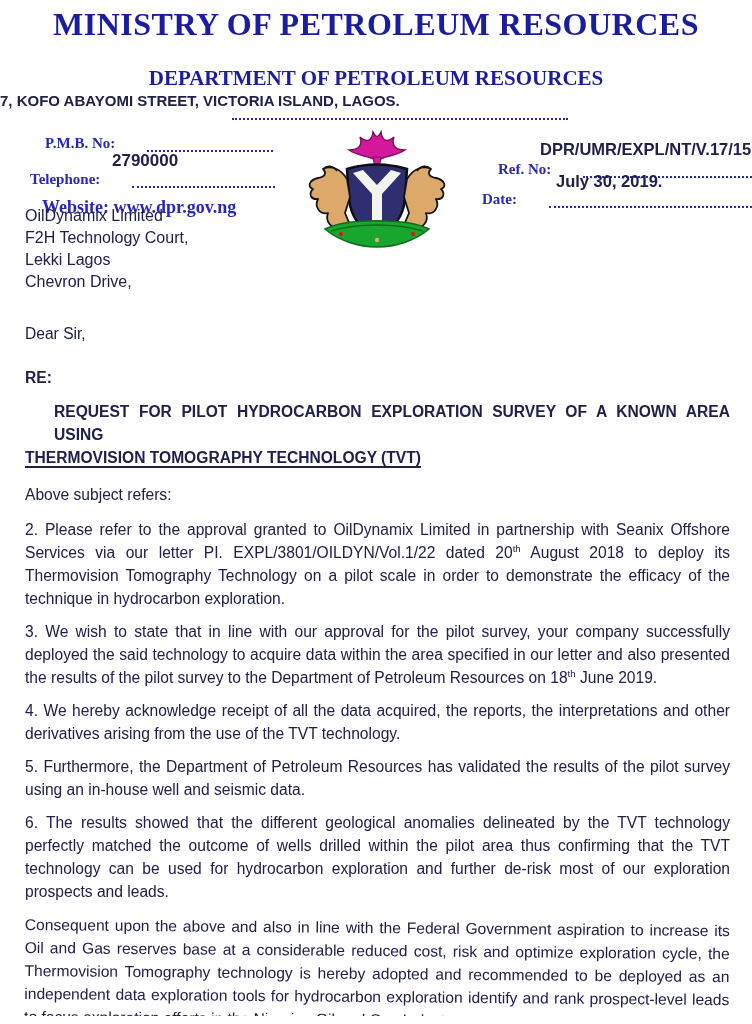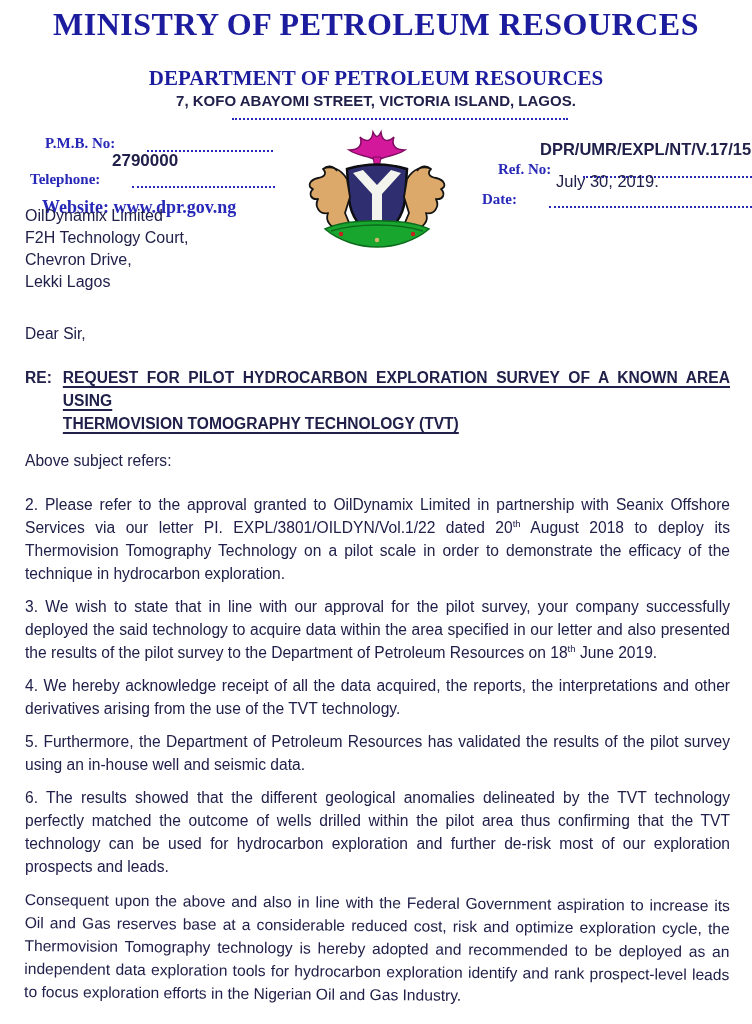--- a/index.html
+++ b/index.html
@@ -19,21 +19,21 @@
     position:absolute;top:6px;left:0;right:0;text-align:center;
     font-family:"Liberation Serif",serif;font-weight:bold;font-size:32px;
     letter-spacing:.5px;color:var(--header-blue);
   }
   .department{
     position:absolute;top:66px;left:0;right:0;text-align:center;
     font-family:"Liberation Serif",serif;font-weight:bold;font-size:21px;
     color:var(--header-blue);
   }
   .hq-address{
-    position:absolute;top:92px;left:0;right:0;text-align:center;
+    position:absolute;top:92px;left:0;right:0;text-align:left;
     font-weight:bold;font-size:15px;color:var(--ink);
   }
   .top-dotted{
     position:absolute;top:116px;left:232px;width:336px;height:4px;
     border-bottom:2px dotted var(--label-blue);
   }
   .field{position:absolute;display:flex;align-items:flex-end;gap:32px;}
   .flabel{
     font-family:"Liberation Serif",serif;font-weight:bold;font-size:15px;
     color:var(--label-blue);white-space:nowrap;
@@ -41,42 +41,42 @@
   .leader{flex:1 1 auto;border-bottom:2px dotted var(--label-blue);height:13px;}
   .field.pmb{top:135px;left:45px;width:228px;}
   .field.phone{top:171px;left:30px;width:245px;justify-content:flex-end;}
   .phone-value{position:absolute;top:151px;left:112px;font-weight:bold;font-size:17px;color:var(--ink);}
   .website{
     position:absolute;top:197px;left:42px;
     font-family:"Liberation Serif",serif;font-weight:bold;font-size:18px;color:var(--label-blue);
   }
   .ref-value{position:absolute;top:140px;left:540px;font-weight:bold;font-size:16.5px;color:var(--ink);}
   .field.ref{top:161px;left:482px;right:0;margin-left:16px;}
-  .date-value{position:absolute;top:172px;left:556px;font-weight:normal;font-size:16.5px;color:var(--ink);}
+  .date-value{position:absolute;top:172px;left:556px;font-weight:bold;font-size:16.5px;color:var(--ink);}
   .field.date{top:191px;left:482px;right:0;}
   .coat{position:absolute;top:127px;left:297px;width:160px;height:130px;}
   
   .recipient{position:absolute;top:205px;left:25px;font-size:16px;line-height:22px;color:var(--ink);}
   
   .body{
     position:absolute;top:322px;left:25px;right:22px;
     font-size:15.6px;line-height:23px;color:var(--ink);
   }
   .salutation{margin-bottom:21px;}
-  .subject-row{display:flex;gap:11px;font-weight:bold;margin-bottom:14px;}
+  .subject-row{display:flex;gap:11px;font-weight:bold;margin-bottom:14px;flex-direction:column;}
   .subject-re{white-space:nowrap;}
   .subject-lines{flex:1 1 auto;}
   .subject-l1{
     text-align:justify;text-align-last:justify;
-    text-decoration:underline;text-decoration-thickness:1.5px;text-underline-offset:3px;
+    text-decoration-thickness:1.5px;text-underline-offset:3px;margin-left:29px;
   }
   .subject-l2{
     text-decoration:underline;text-decoration-thickness:1.5px;text-underline-offset:3px;
   }
-  .intro{margin-bottom:21px;}
+  .intro{margin-bottom:12px;}
   .body p{text-align:justify;margin-bottom:10px;}
   .body p sup{font-size:.62em;vertical-align:super;line-height:0;}
   .tilt{transform:rotate(.5deg);transform-origin:left top;}
   
   .closing{position:relative;margin-top:9px;transform:rotate(.2deg);transform-origin:left top;}
   .valediction{}
   .signature-svg{position:absolute;left:-12px;top:0px;width:205px;height:78px;pointer-events:none;}
 </style>
 </head>
 <body>
@@ -132,22 +132,22 @@
     <path d="M28 102 C50 91 110 91 132 102 C118 114 98 120 80 120 C62 120 42 114 28 102 Z" fill="#18a62e" stroke="#0c6b1c" stroke-width="1.5"></path>
     <path d="M34 104 C60 96 100 96 126 104" fill="none" stroke="#0c6b1c" stroke-width="1.5"></path>
     <circle cx="44" cy="107" r="2.2" fill="#c42121"></circle>
     <circle cx="116" cy="107" r="2.2" fill="#c42121"></circle>
     <circle cx="80" cy="113" r="2.2" fill="#d8b36c"></circle>
   </svg>
 
   <div class="recipient">
     <div>OilDynamix Limited</div>
     <div>F2H Technology Court,</div>
+    <div>Lekki Lagos</div>
     <div>Chevron Drive,</div>
-    <div>Lekki Lagos</div>
   </div>
 
   <div class="body">
     <div class="salutation">Dear Sir,</div>
 
     <div class="subject-row">
       <span class="subject-re">RE:</span>
       <div class="subject-lines">
         <div class="subject-l1">REQUEST FOR PILOT HYDROCARBON EXPLORATION SURVEY OF A KNOWN AREA USING</div>
         <div class="subject-l2">THERMOVISION TOMOGRAPHY TECHNOLOGY (TVT)</div>

